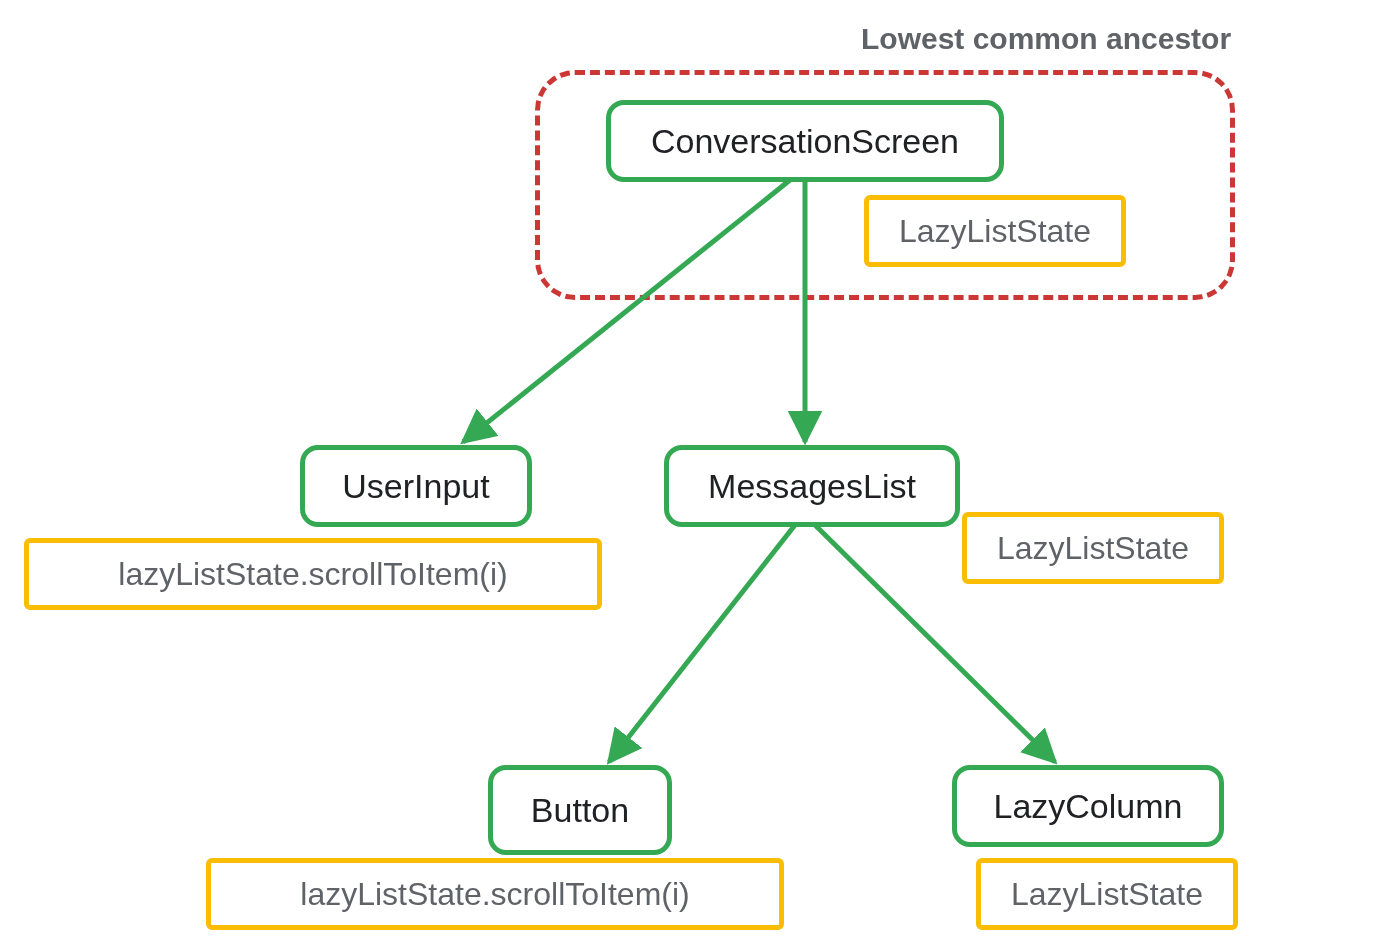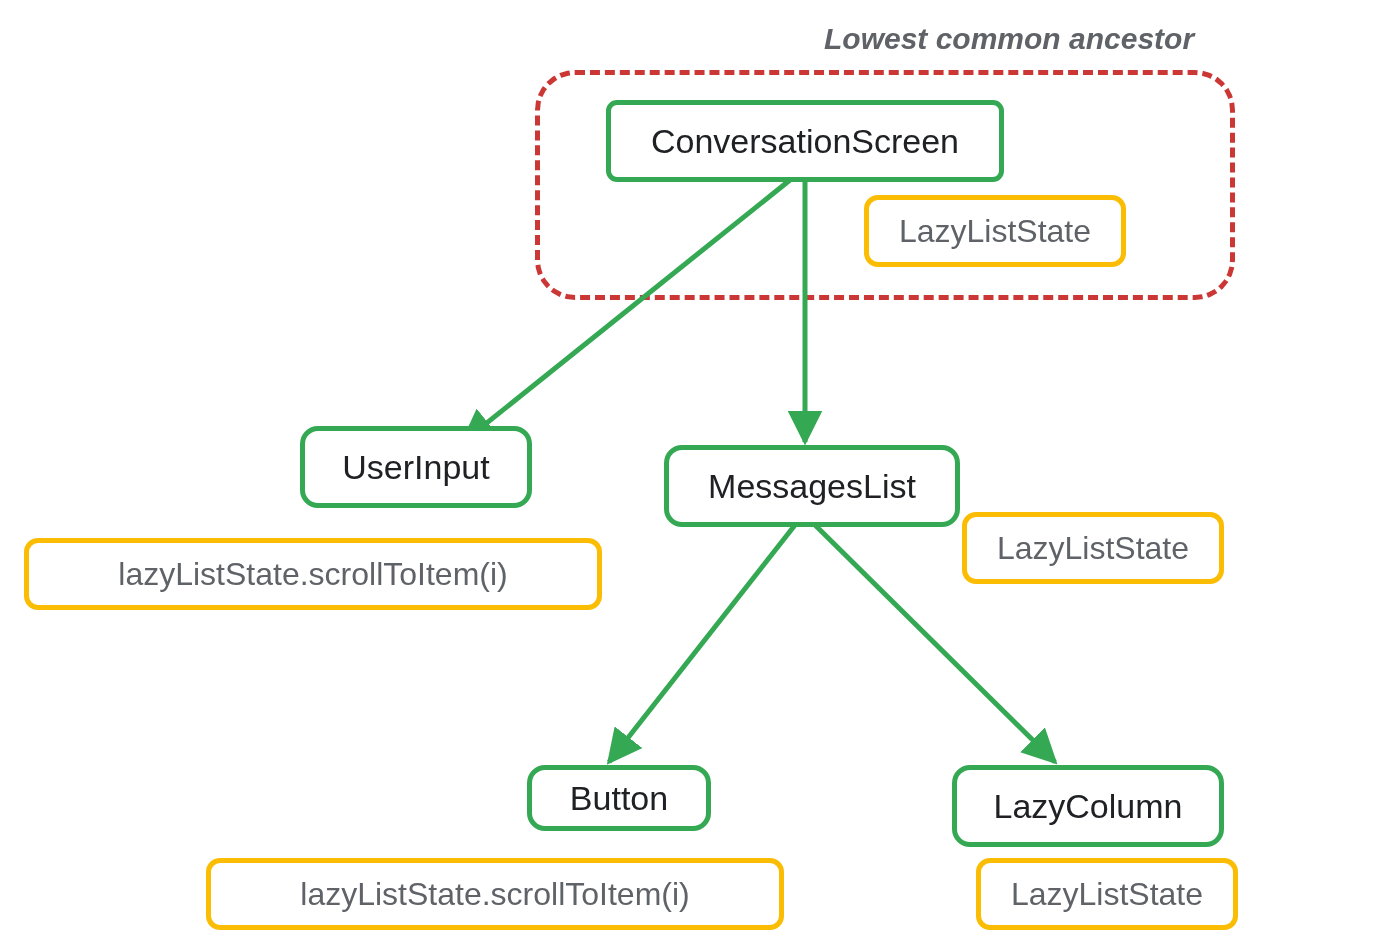--- a/index.html
+++ b/index.html
@@ -23,21 +23,21 @@
     align-items: center;
     justify-content: center;
     box-sizing: border-box;
     padding: 0 28px;
     white-space: nowrap;
   }
   .tag {
     position: absolute;
     background: #ffffff;
     border: 5px solid #fbbc04;
-    border-radius: 14px;
+    border-radius: 6px;
     font-size: 32px;
     color: #5f6368;
     display: flex;
     align-items: center;
     justify-content: center;
     box-sizing: border-box;
     padding: 0 8px;
     white-space: nowrap;
   }
   .ancestor-label {
@@ -59,49 +59,49 @@
     width: 1388px;
     height: 942px;
     pointer-events: none;
   }
 </style>
 </head>
 <body>
 
 <div class="ancestor-box" style="left:535px; top:70px; width:700px; height:230px;"></div>
 
-<div class="ancestor-label" style="left:824px; top:22px;font-style:italic;">Lowest common ancestor</div>
+<div class="ancestor-label" style="left:861px; top:22px;">Lowest common ancestor</div>
 
 <svg class="edges">
   <defs>
     <marker id="arrow" viewBox="0 0 10 10" refX="9" refY="5" markerWidth="7" markerHeight="7" orient="auto-start-reverse">
       <path d="M 0 0 L 10 5 L 0 10 z" fill="#34a853"></path>
     </marker>
   </defs>
 
   <line x1="790" y1="180" x2="463" y2="442" stroke="#34a853" stroke-width="5" marker-end="url(#arrow)"></line>
 
   <line x1="805" y1="180" x2="805" y2="442" stroke="#34a853" stroke-width="5" marker-end="url(#arrow)"></line>
 
   <line x1="795" y1="525" x2="609" y2="762" stroke="#34a853" stroke-width="5" marker-end="url(#arrow)"></line>
 
   <line x1="815" y1="525" x2="1055" y2="762" stroke="#34a853" stroke-width="5" marker-end="url(#arrow)"></line>
 </svg>
 
-<div class="node" style="left:606px; top:100px; width:398px; height:82px;border-radius:11px;">ConversationScreen</div>
+<div class="node" style="left:606px; top:100px; width:398px; height:82px;">ConversationScreen</div>
 
 <div class="tag" style="left:864px; top:195px; width:262px; height:72px;">LazyListState</div>
 
-<div class="node" style="left:300px; top:426px; width:232px; height:82px;">UserInput</div>
+<div class="node" style="left:300px; top:445px; width:232px; height:82px;">UserInput</div>
 
 <div class="tag" style="left:24px; top:538px; width:578px; height:72px;">lazyListState.scrollToItem(i)</div>
 
 <div class="node" style="left:664px; top:445px; width:296px; height:82px;text-align:center;">MessagesList</div>
 
 <div class="tag" style="left:962px; top:512px; width:262px; height:72px;">LazyListState</div>
 
-<div class="node" style="left:488px; top:765px; width:184px; height:66px;margin-left:39px;">Button</div>
+<div class="node" style="left:488px; top:765px; width:184px; height:90px;">Button</div>
 
 <div class="tag" style="left:206px; top:858px; width:578px; height:72px;">lazyListState.scrollToItem(i)</div>
 
 <div class="node" style="left:926px; top:765px; width:272px; height:82px;margin-left:26px;">LazyColumn</div>
 
 <div class="tag" style="left:976px; top:858px; width:262px; height:72px;">LazyListState</div>
 
 </body></html>

